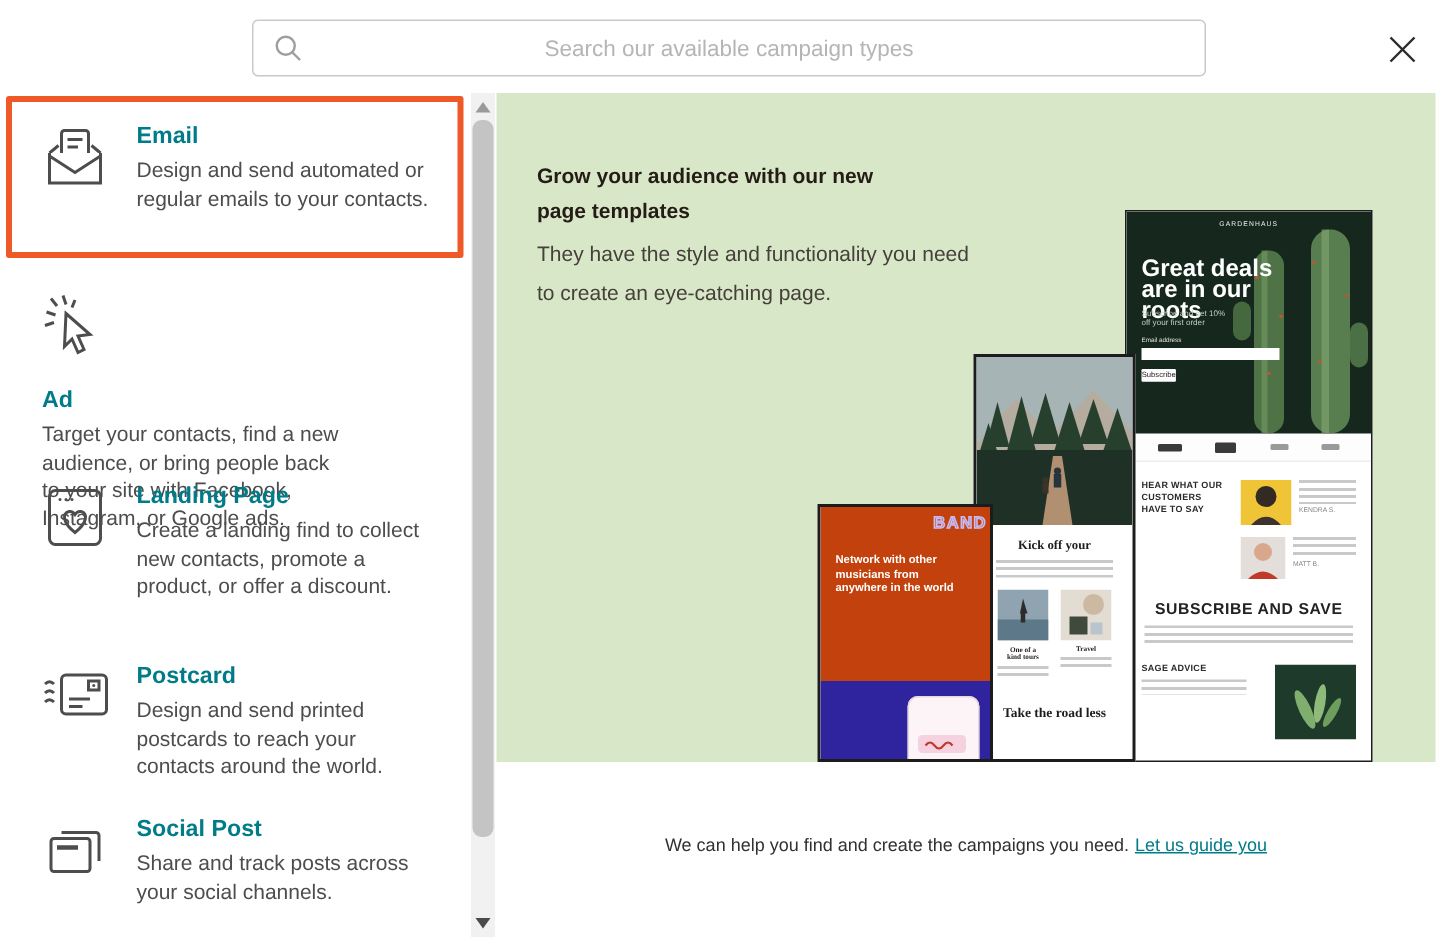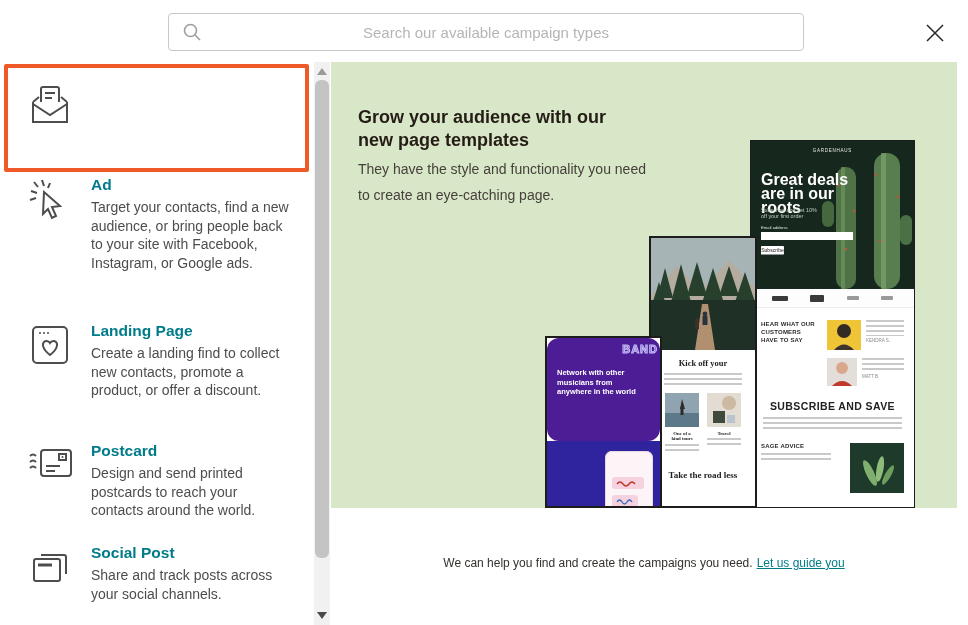--- a/index.html
+++ b/index.html
@@ -21,21 +21,21 @@
   .hl-box{position:absolute;left:4px;top:64px;width:297px;height:100px;border:4px solid #ee5927;border-radius:2px;pointer-events:none;z-index:6;}
 
   
   .sb{position:absolute;left:314px;top:62px;width:16px;height:563px;background:#f1f1f1;}
   .sb-up{position:absolute;top:6px;left:3px;width:0;height:0;border-left:5px solid transparent;border-right:5px solid transparent;border-bottom:7px solid #9a9a9a;cursor:pointer;}
   .sb-thumb{position:absolute;top:18px;left:1px;width:14px;height:478px;background:#c4c4c4;border-radius:6px;cursor:pointer;}
   .sb-down{position:absolute;bottom:6px;left:3px;width:0;height:0;border-left:5px solid transparent;border-right:5px solid transparent;border-top:7px solid #4a4a4a;cursor:pointer;}
 
   
   .panel{position:absolute;left:331px;top:62px;width:626px;height:446px;background:#d8e7c8;overflow:hidden;}
-  .promo-heading{position:absolute;left:27px;top:44px;width:260px;font-size:18px;font-weight:bold;color:#241c15;line-height:23px;}
+  .promo-heading{position:absolute;left:27px;top:44px;width:260px;font-size:14px;font-weight:bold;color:#241c15;line-height:23px;}
   .promo-body{position:absolute;left:27px;top:94px;width:300px;font-size:14px;color:#46403a;line-height:26px;}
   .promo-btn{position:absolute;left:27px;top:164px;height:36px;padding:0 18px;background:#fff;border:2px solid #241c15;font-family:inherit;font-size:12px;font-weight:bold;color:#241c15;cursor:pointer;}
 
   
   .tpl{position:absolute;box-sizing:border-box;background:#fff;overflow:hidden;}
   .tpl-garden{left:419px;top:78px;width:165px;height:368px;border:1px solid #1c1c1c;z-index:1;}
   .tpl-travel{left:318px;top:174px;width:108px;height:272px;border:2px solid #1c1c1c;z-index:2;}
   .tpl-band{left:214px;top:274px;width:117px;height:172px;border:2px solid #1c1c1c;z-index:3;}
 
   
@@ -66,21 +66,21 @@
   .tr-body{text-align:center;}
   .tr-h1{font-family:"Liberation Serif",serif;font-weight:bold;font-size:8.5px;color:#1d1d1d;margin-top:8px;}
   .tr-lines{width:78px;height:12px;margin:5px auto 8px auto;}
   .tr-cards{display:flex;justify-content:center;gap:8px;}
   .tr-card{width:34px;}
   .tr-cap{font-family:"Liberation Serif",serif;font-weight:bold;font-size:6px;color:#222;margin-top:3px;transform:scale(.8);}
   .tr-cardlines{height:10px;margin-top:2px;}
   .tr-h2{font-family:"Liberation Serif",serif;font-weight:bold;font-size:9px;color:#1d1d1d;margin-top:16px;}
 
   
-  .b-top{position:relative;width:100%;height:103px;background:#4c1d95;overflow:hidden;border-radius:12px;}
+  .b-top{position:relative;width:100%;height:116px;background:#c2410c;overflow:hidden;}
   .b-logo{position:absolute;top:5px;right:2px;font-size:11px;font-weight:bold;letter-spacing:1px;color:rgba(255,255,255,.25);-webkit-text-stroke:1px #c3bbfa;}
   .b-tag{position:absolute;left:10px;top:30px;width:88px;font-size:7.5px;font-weight:bold;color:#fff;line-height:9.5px;}
   .b-bottom{position:relative;width:100%;height:80px;background:#2f249e;}
   .b-phone{position:absolute;right:7px;top:10px;width:48px;height:80px;background:#fdf4f7;border-radius:7px 7px 0 0;box-shadow:0 0 0 1px #e8d7de inset;}
   .b-bubble{position:absolute;left:7px;width:32px;height:12px;background:#f6d2e0;border-radius:3px;}
   .b-bub1{top:26px;}
   .b-bub2{top:44px;width:26px;}
   .b-squig{position:absolute;left:4px;top:3px;}
 
   
@@ -117,23 +117,27 @@
         <svg width="44" height="42" viewBox="0 0 44 42" fill="none" stroke="#4d4d4d" stroke-width="2">
           <path d="M5 18 L11 13"></path>
             <path d="M39 18 L33 13"></path>
           <rect x="13" y="3" width="18" height="18" rx="2" fill="#fff"></rect>
           <line x1="17" y1="9" x2="27" y2="9"></line>
             <line x1="17" y1="14" x2="24" y2="14"></line>
           <path d="M5 18 V38 H39 V18" fill="#fff"></path>
           <path d="M5 20 L22 31 L39 20"></path>
         </svg>
       </span>
-    </div>
-
-    <div class="side-item" style="top:114px;">
+      <div>
+        <div class="side-title">Email</div>
+        <div class="side-desc">Design and send automated or regular emails to your contacts.</div>
+      </div>
+    </div>
+
+    <div class="side-item" style="top:131px;flex-direction:column;">
       <span class="side-icon">
         <svg width="44" height="42" viewBox="0 0 44 42" fill="none" stroke="#4d4d4d" stroke-width="2">
           <line x1="14" y1="2" x2="16" y2="8"></line>
             <line x1="3" y1="13" x2="9" y2="15"></line>
             <line x1="6" y1="4" x2="10" y2="9"></line>
             <line x1="22" y1="5" x2="20" y2="10"></line>
             <line x1="2" y1="22" x2="8" y2="20"></line>
           <path d="M16 14 L32 28 L24 29 L28 38 L24 40 L20 31 L15 36 Z" fill="#fff"></path>
         </svg>
       </span>

